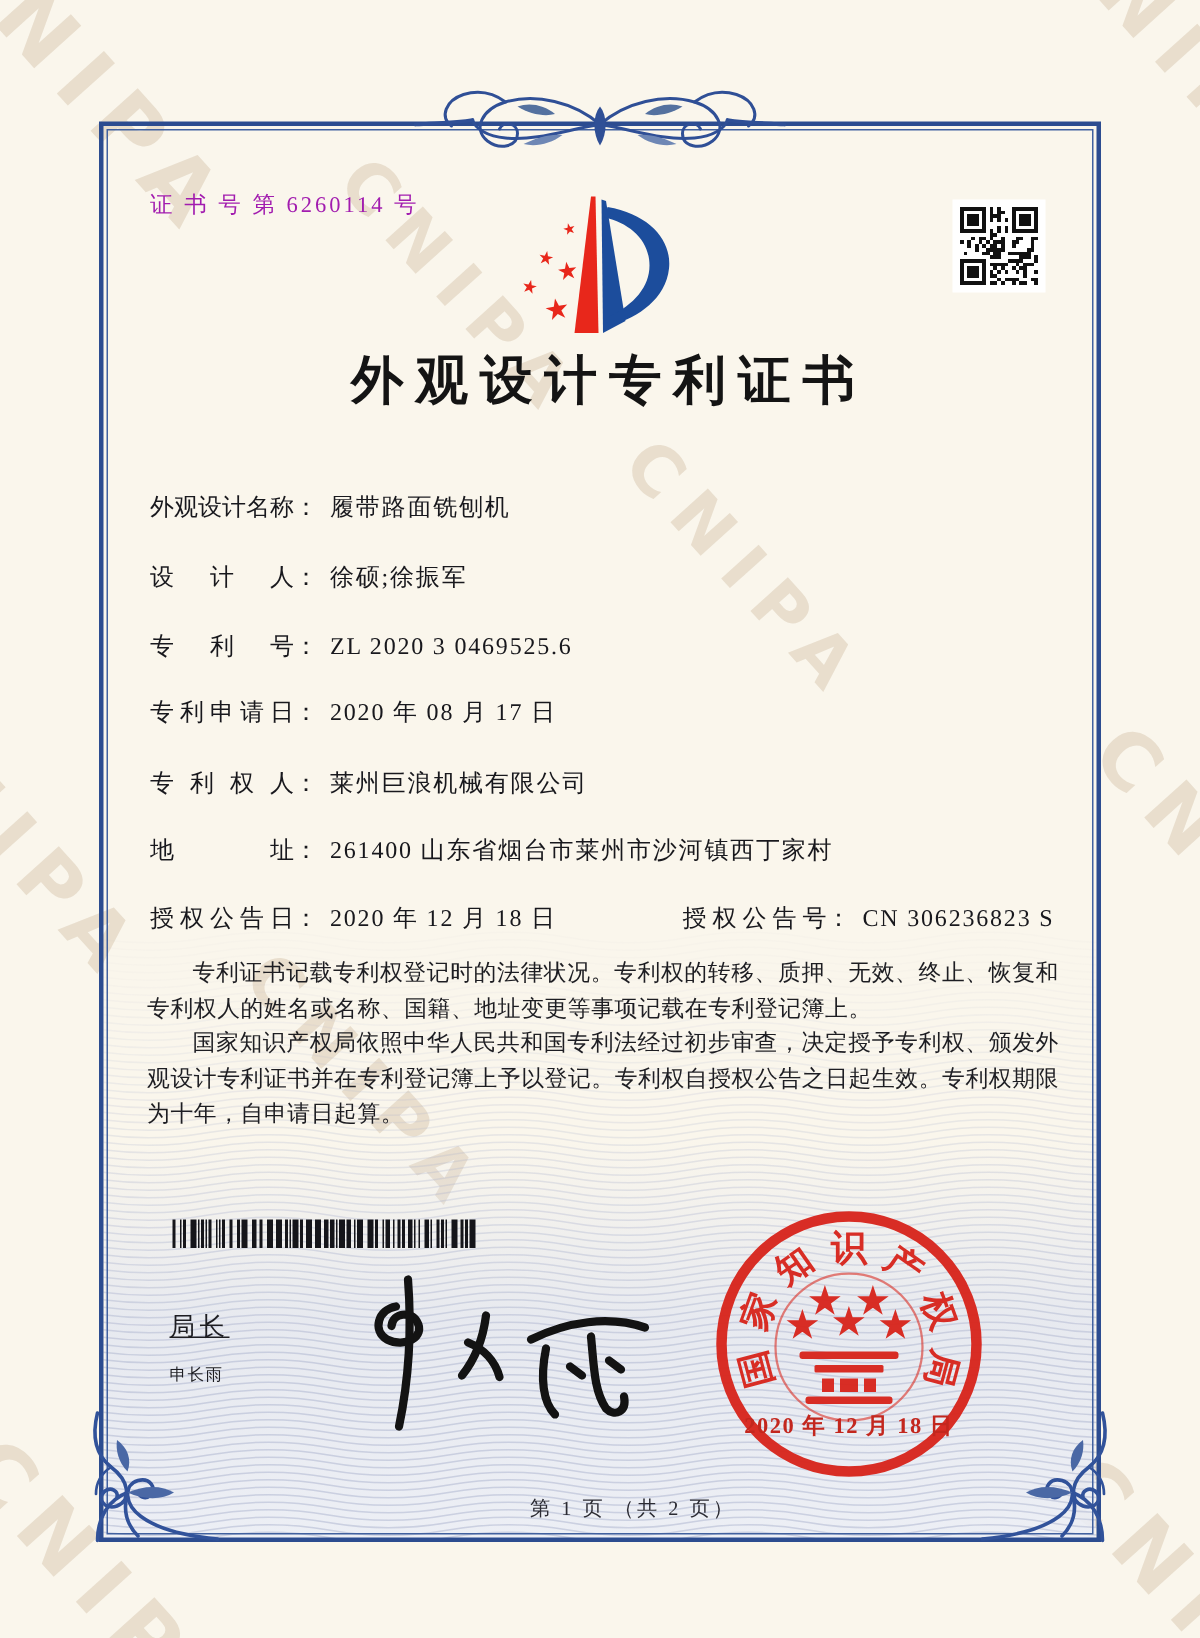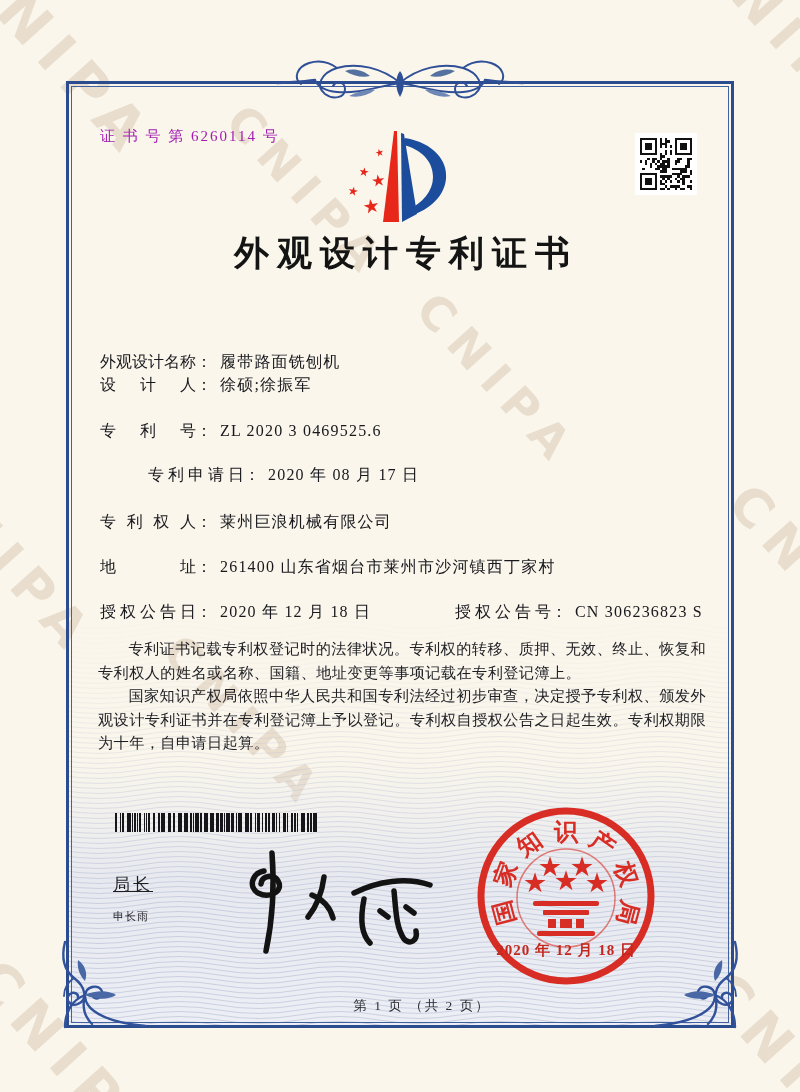--- a/index.html
+++ b/index.html
@@ -335,24 +335,24 @@
         <rect x="14" y="20" width="1" height="1" fill="#111"></rect>
         <rect x="16" y="20" width="1" height="1" fill="#111"></rect>
         <rect x="17" y="20" width="1" height="1" fill="#111"></rect>
         <rect x="20" y="20" width="1" height="1" fill="#111"></rect>
       </svg>
   </div>
 
   <div class="abs" id="title">外观设计专利证书</div>
 
   <div class="abs" id="fields">
-    <div class="row" style="top:328px;margin-top:24px;"><span class="lbl">外观设计名称</span><span class="colon">：</span><span class="val">履带路面铣刨机</span></div>
+    <div class="row" style="top:328px;"><span class="lbl">外观设计名称</span><span class="colon">：</span><span class="val">履带路面铣刨机</span></div>
     <div class="row" style="top:375px;"><span class="lbl">设计人</span><span class="colon">：</span><span class="val">徐硕;徐振军</span></div>
     <div class="row" style="top:421px;"><span class="lbl">专利号</span><span class="colon">：</span><span class="val">ZL 2020 3 0469525.6</span></div>
-    <div class="row" style="top:465px;margin-left:48px;"><span class="lbl">专利申请日</span><span class="colon">：</span><span class="val">2020 年 08 月 17 日</span></div>
+    <div class="row" style="top:465px;"><span class="lbl">专利申请日</span><span class="colon">：</span><span class="val">2020 年 08 月 17 日</span></div>
     <div class="row" style="top:512px;"><span class="lbl">专利权人</span><span class="colon">：</span><span class="val">莱州巨浪机械有限公司</span></div>
     <div class="row" style="top:557px;"><span class="lbl">地址</span><span class="colon">：</span><span class="val">261400 山东省烟台市莱州市沙河镇西丁家村</span></div>
     <div class="row" style="top:602px;">
       <span class="lbl">授权公告日</span><span class="colon">：</span><span class="val">2020 年 12 月 18 日</span>
       <span class="grp2"><span class="lbl">授权公告号</span><span class="colon">：</span><span class="val">CN 306236823 S</span></span>
     </div>
   </div>
 
   <div class="abs" id="paras">
     <p>专利证书记载专利权登记时的法律状况。专利权的转移、质押、无效、终止、恢复和专利权人的姓名或名称、国籍、地址变更等事项记载在专利登记簿上。</p>

